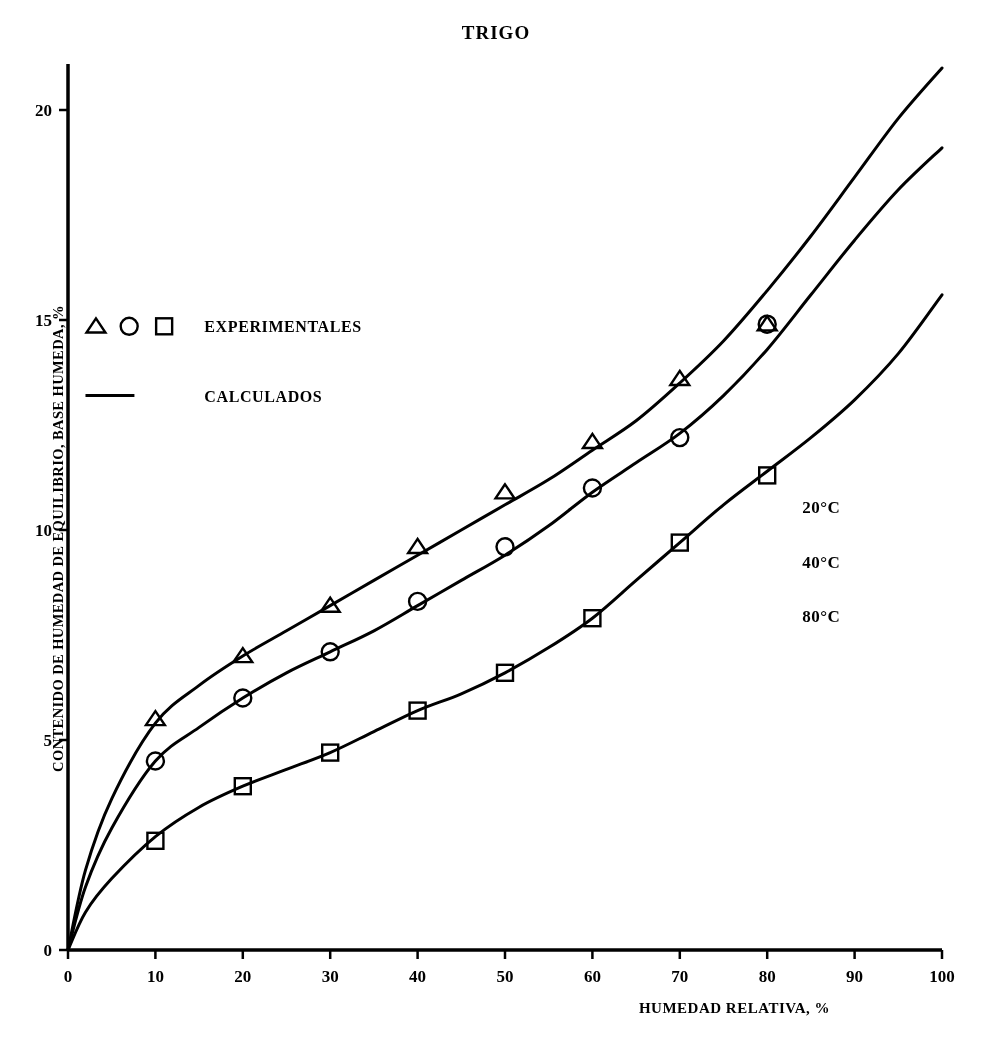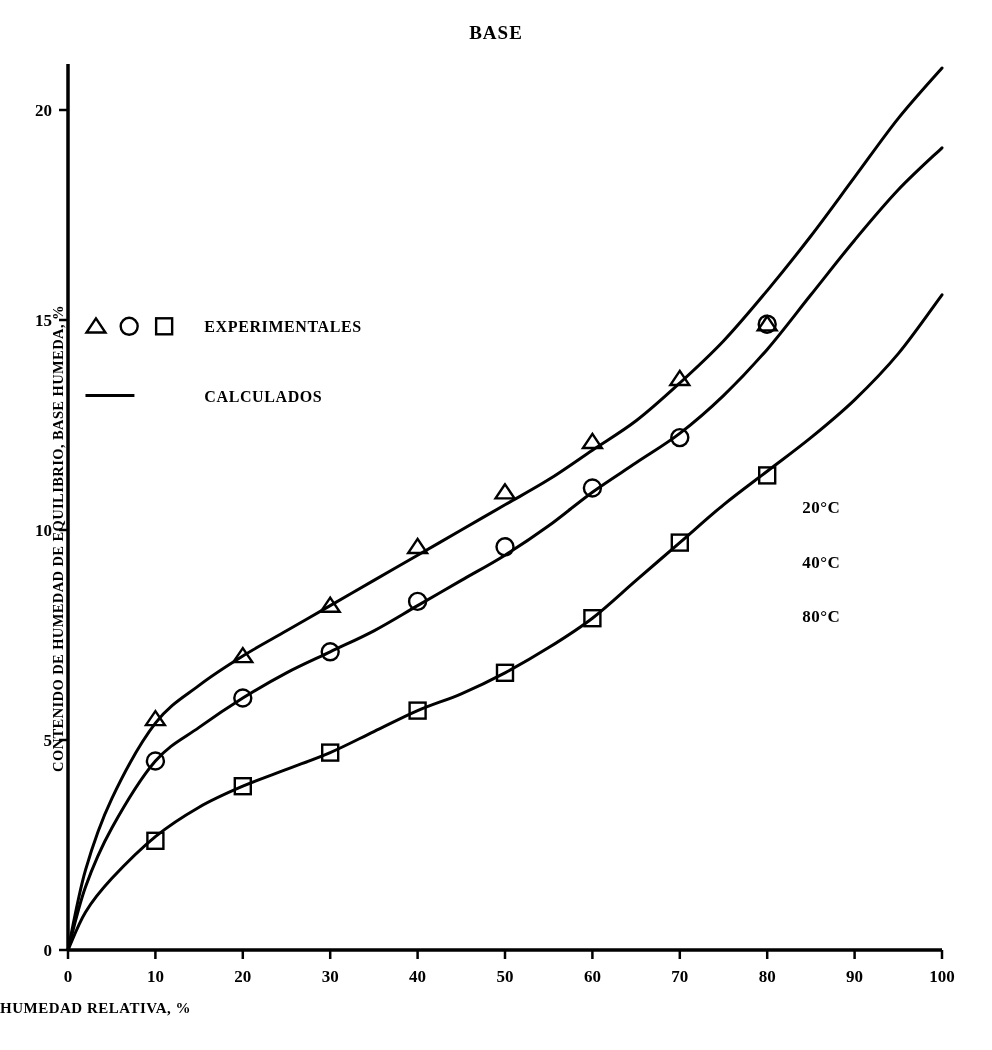--- a/index.html
+++ b/index.html
@@ -31,21 +31,21 @@
     font-size: 19px;
     font-weight: bold;
     letter-spacing: 1px;
     font-family: "Liberation Serif", serif;
   }
   .xlabel {
     position: absolute;
     left: 0;
     top: 1000px;
     width: 830px;
-    text-align: left;
+    text-align: right;
     font-size: 15px;
     font-weight: bold;
     letter-spacing: 0.5px;
   }
   .ylabel {
     position: absolute;
     left: -222px;
     top: 530px;
     width: 560px;
     text-align: center;
@@ -56,21 +56,21 @@
     transform-origin: center center;
   }
   svg { display: block; }
   text { font-family: "Liberation Serif", serif; }
 </style>
 </head>
 <body>
 
 <div id="figure">
 
-  <div class="title">BASE</div>
+  <div class="title">TRIGO</div>
   <div class="xlabel">HUMEDAD RELATIVA, %</div>
   <div class="ylabel">CONTENIDO DE HUMEDAD DE EQUILIBRIO, BASE HUMEDA, %</div>
 
   <svg id="plot" width="992" height="1050" viewBox="0 0 992 1050">
       <line x1="68" y1="950" x2="942" y2="950" stroke="#000" stroke-width="3.5"></line>
       <line x1="68" y1="950" x2="68" y2="64" stroke="#000" stroke-width="3.5"></line>
       <line x1="68" y1="950" x2="68" y2="959" stroke="#000" stroke-width="2.5"></line>
       <text x="68" y="982" text-anchor="middle" font-size="17" font-weight="bold" fill="#000">0</text>
       <line x1="155.4" y1="950" x2="155.4" y2="959" stroke="#000" stroke-width="2.5"></line>
       <text x="155.4" y="982" text-anchor="middle" font-size="17" font-weight="bold" fill="#000">10</text>

